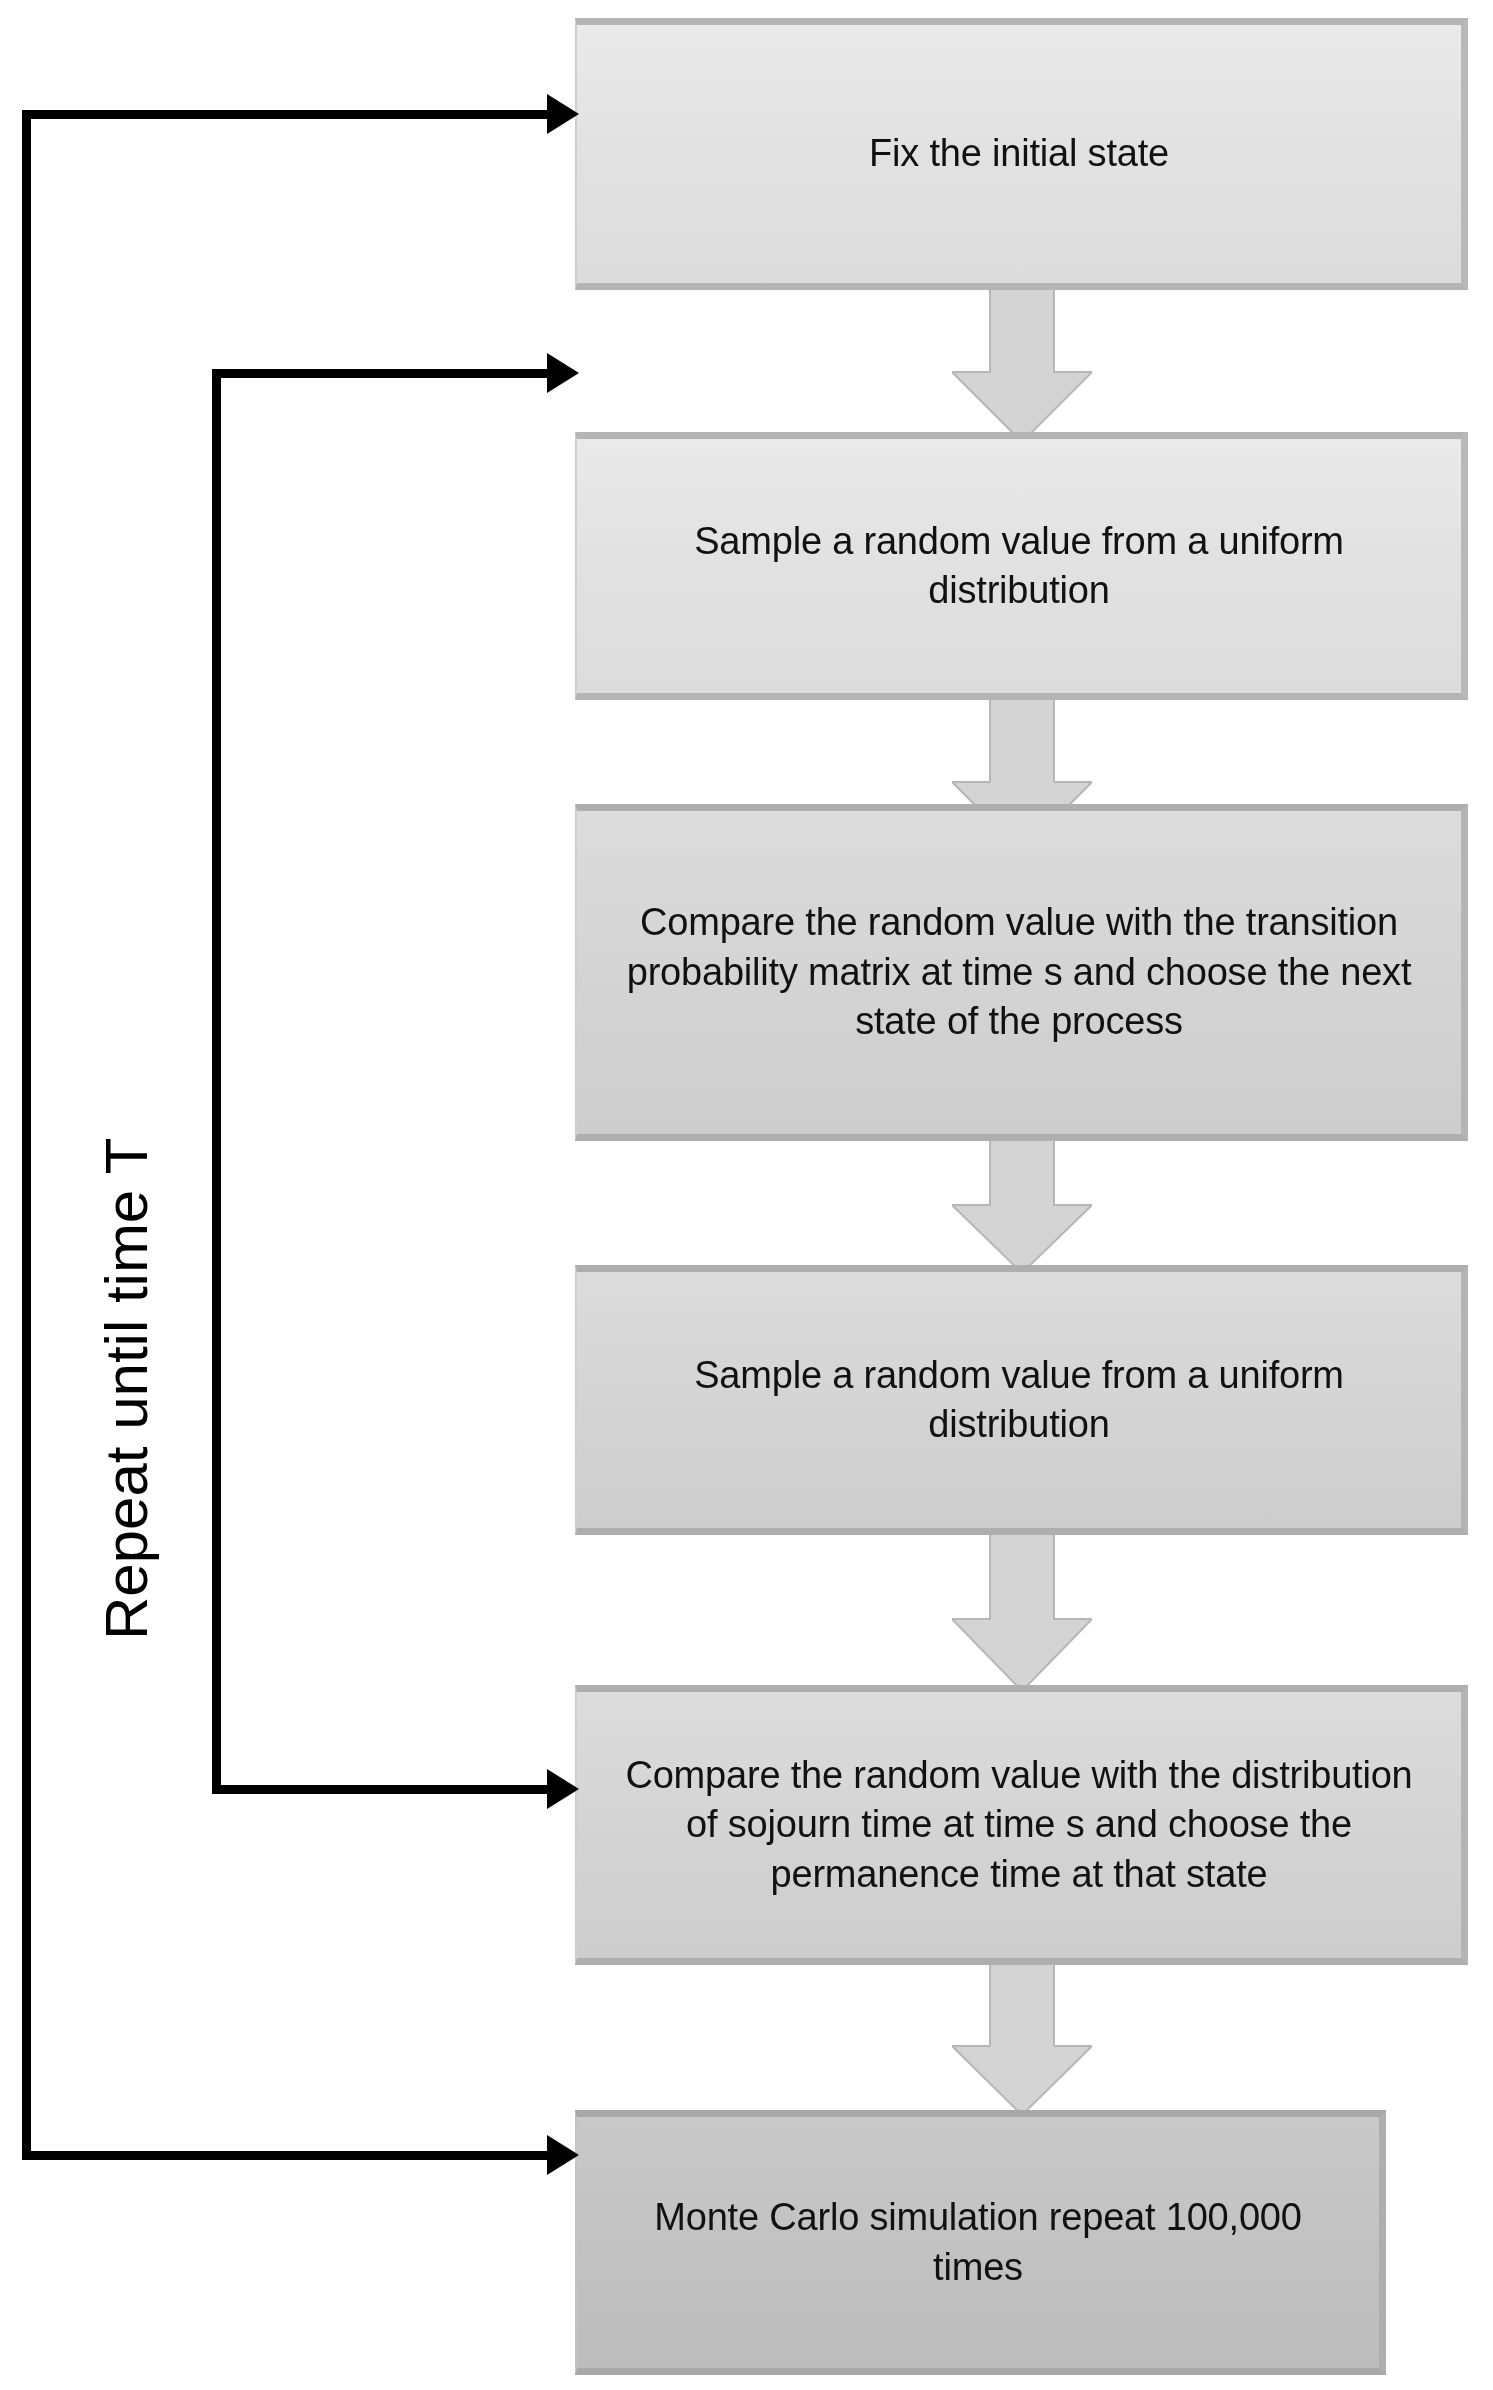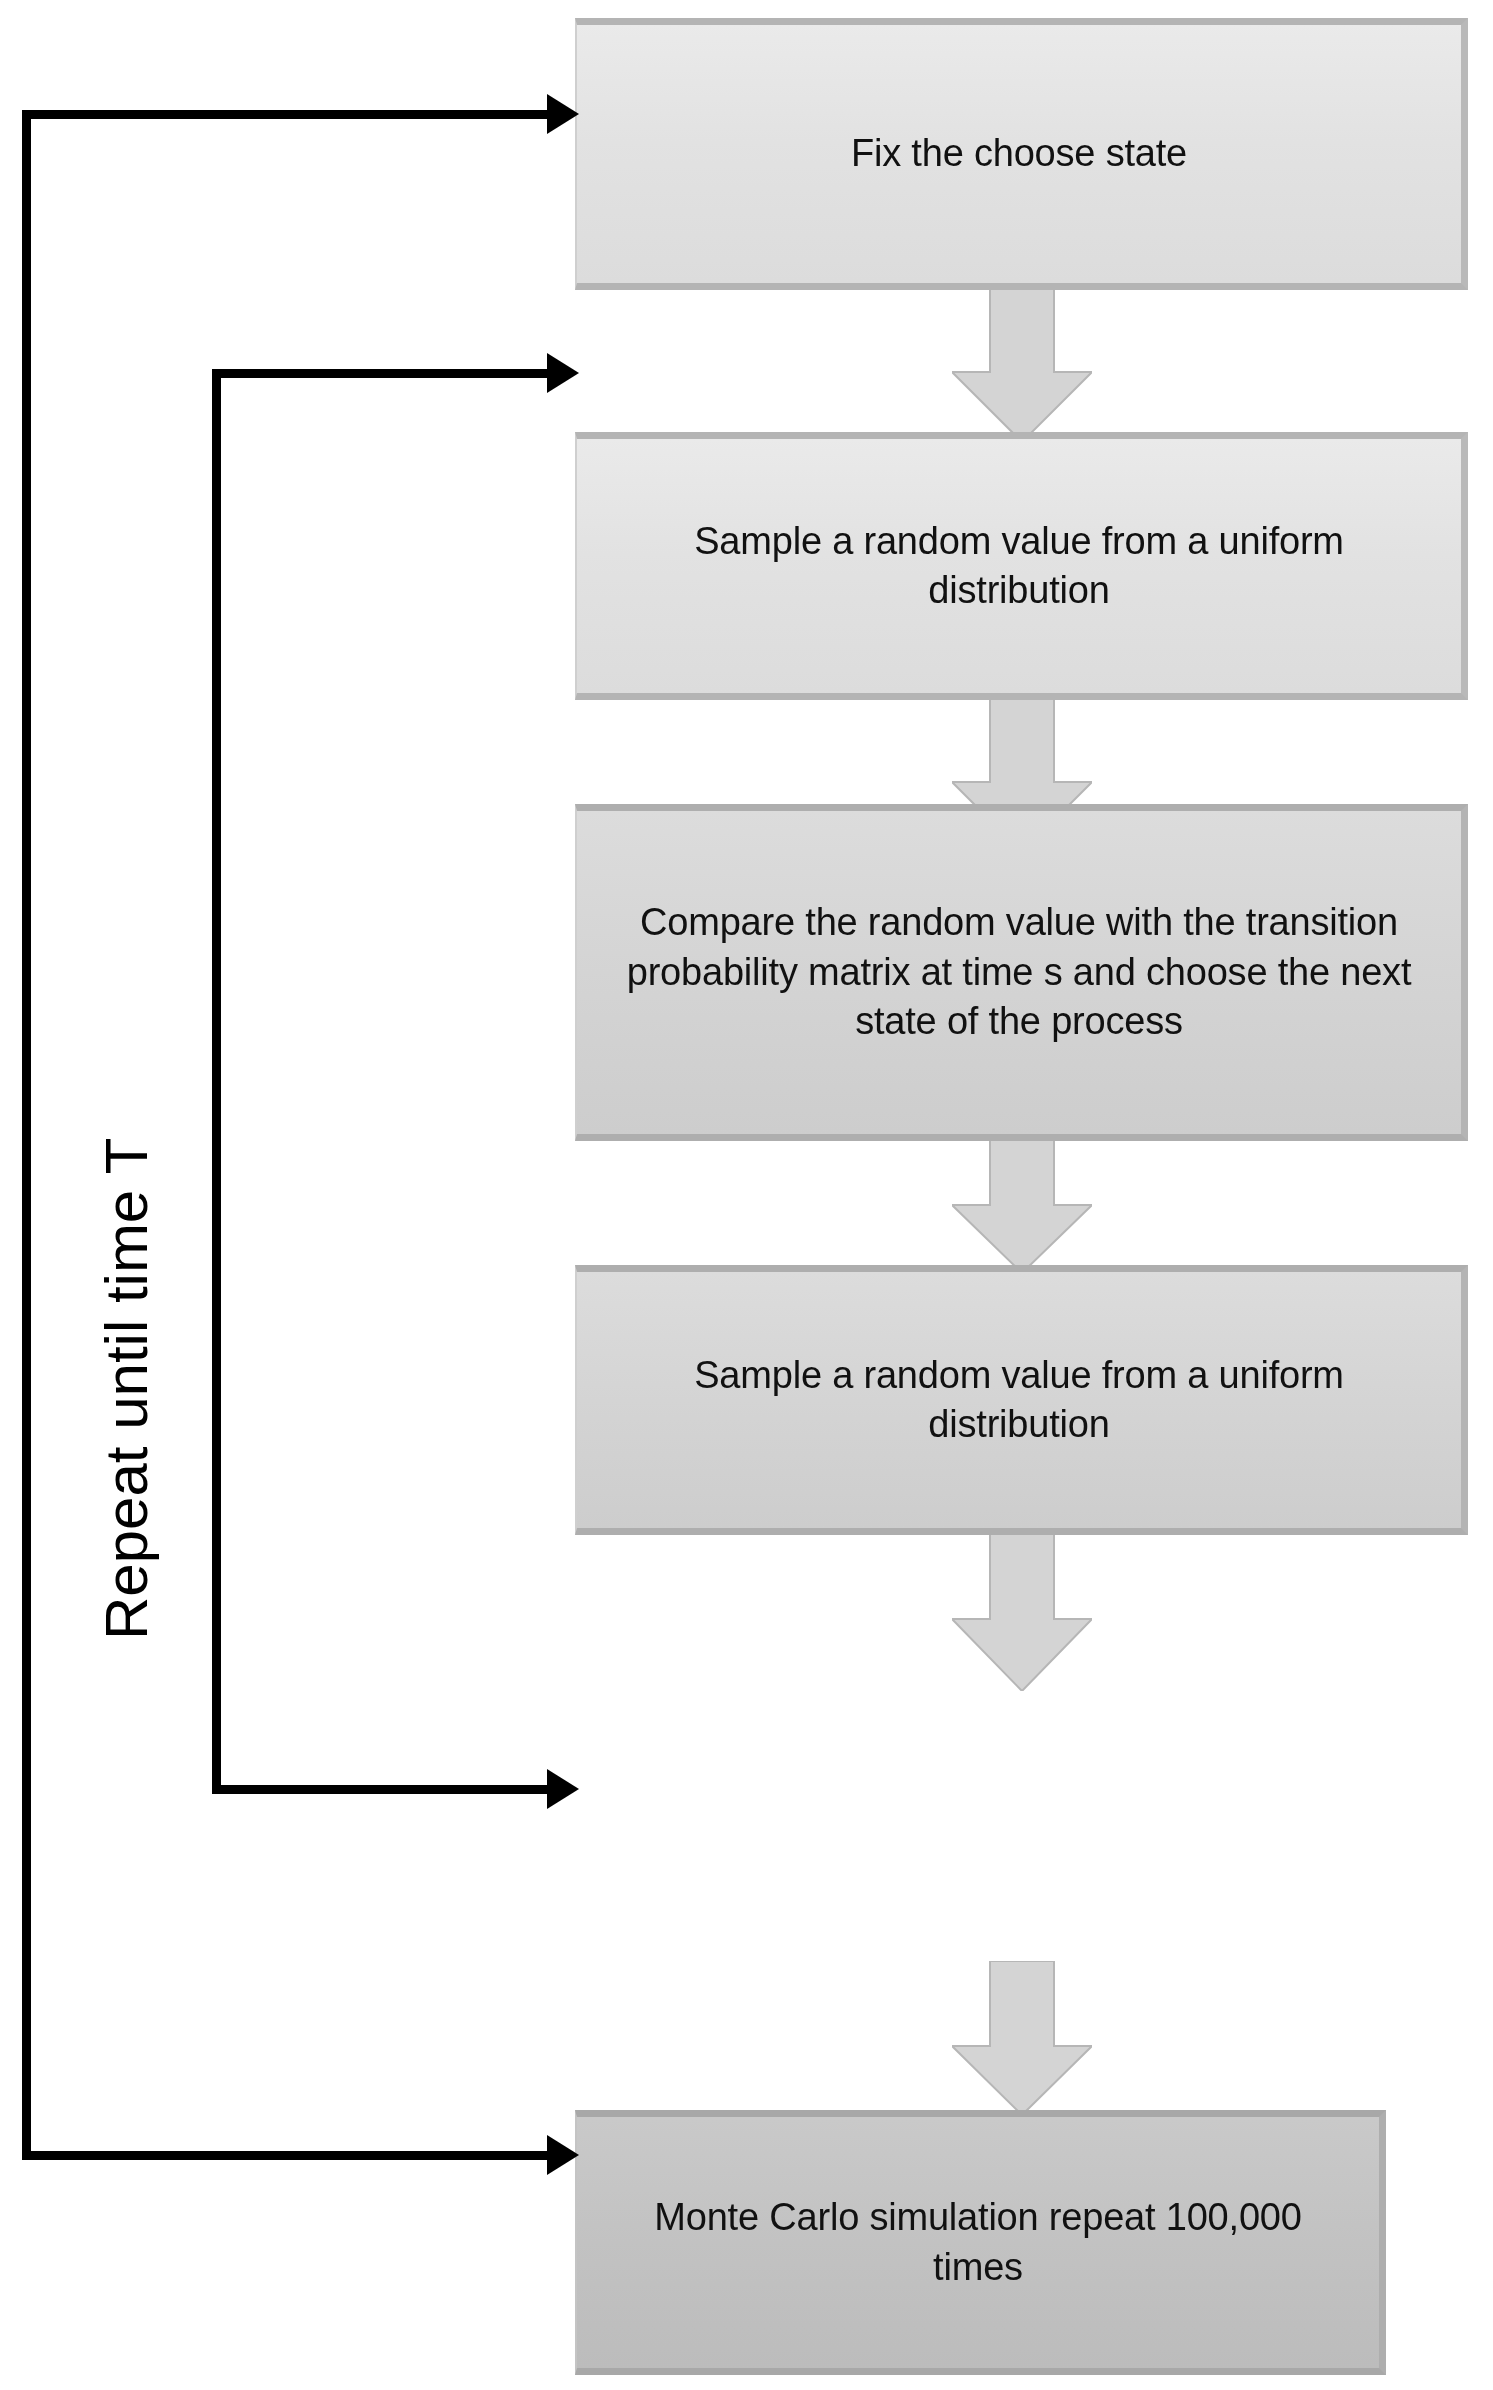--- a/index.html
+++ b/index.html
@@ -117,35 +117,38 @@
     </svg>
   </div>
 
   <div class="blockarrow" style="left:952px; top:1961px; width:140px; height:154px;">
     <svg viewBox="0 0 140 154" width="140" height="154" preserveAspectRatio="none">
       <polygon points="38,0 102,0 102,85 140,85 70,154 0,85 38,85" fill="#d4d4d4" stroke="#b6b6b6" stroke-width="2"></polygon>
     </svg>
   </div>
 
   <div class="box" style="left:575px; top:18px; width:893px; height:272px; font-size:38px;">
-    <span class="txt">Fix the choose state</span>
+    <span class="txt">Fix the initial state</span>
   </div>
 
   <div class="box" style="left:575px; top:432px; width:893px; height:268px; font-size:38px;">
     <span class="txt">Sample a random value from a uniform distribution</span>
   </div>
 
   <div class="box mid" style="left:575px; top:804px; width:893px; height:337px; font-size:38px;">
     <span class="txt">Compare the random value with the transition probability matrix at time s and choose the next state of the process</span>
   </div>
 
   <div class="box mid" style="left:575px; top:1265px; width:893px; height:270px; font-size:38px;">
     <span class="txt">Sample a random value from a uniform distribution</span>
   </div>
 
+  <div class="box mid" style="left:575px; top:1685px; width:893px; height:280px; font-size:38px;">
+    <span class="txt">Compare the random value with the distribution of sojourn time at time s and choose the permanence time at that state</span>
+  </div>
 
   <div class="box dark" style="left:575px; top:2110px; width:811px; height:265px; font-size:38px;">
     <span class="txt">Monte Carlo simulation repeat 100,000 times</span>
   </div>
 
   <div class="line h" style="left:22px; top:2151px; width:545px;"></div>
 
   <div class="line v" style="left:22px; top:110px; height:2050px;"></div>
 
   <div class="line h" style="left:22px; top:110px; width:545px;"></div>

